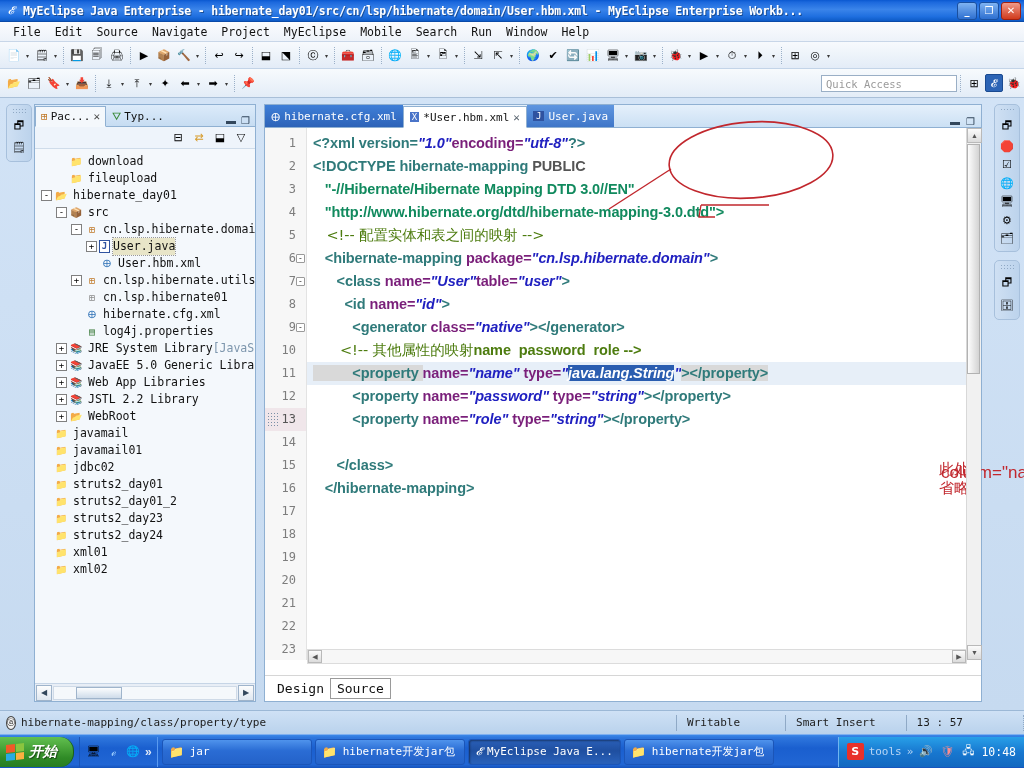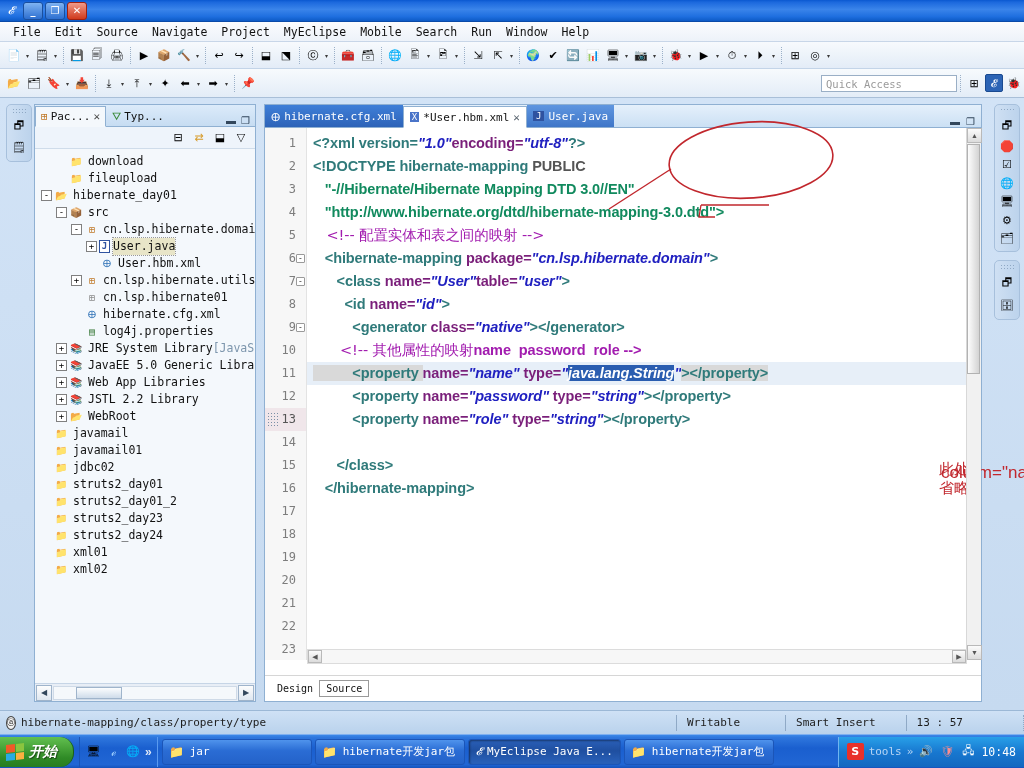--- a/index.html
+++ b/index.html
@@ -259,21 +259,21 @@
     height: 23px; line-height: 23px; white-space: pre;
     font-size: 14.5px; padding-left: 6px;
     font-weight: bold;
     letter-spacing: -0.1px;
   }
   .cl.cur { background: #e7eff8; }
   .tag    { color: #2f7a7a; }
   .attr   { color: #7a1f7a; }
   .val    { color: #2020c0; font-style: italic; }
   .pi     { color: #2f7a7a; }
-  .comment{ color: #a21caf; }
+  .comment{ color: #4d7c0f; }
   .cdoc   { color: #555; font-weight: bold; }
   .green  { color: #118a5e; }
   .sel-blue { background:#2a5db0; color:#fff; font-style:italic; }
   .sel-gray { background:#d9d9d9; }
   .zh { font-family: "DejaVu Sans", sans-serif; font-weight: normal; }
 
   .ed-vscroll {
     position: absolute; right: 0; top: 23px; width: 15px; height: 532px;
     background: #f1f1f1; border-left: 1px solid #d8d8d8;
   }
@@ -285,21 +285,21 @@
     background: #f1f1f1; border: 1px solid #dcdcdc; display:flex; align-items:center;
   }
   .ehs-btn { width:14px; height:13px; background:linear-gradient(to bottom,#fbfbfb,#dcdcdc); border:1px solid #b9b9b9; font-size:7px; display:flex;align-items:center;justify-content:center;color:#555;}
   .ehs-track { flex:1; height:13px; background:#f7f7f7;}
   .ed-bottabs {
     position: absolute; left: 0; bottom: 0; width: 716px; height: 26px;
     background: #fff; border-top: 1px solid #d6d6d6;
     display: flex; align-items: center; padding-left: 6px;
   }
   .btab {
-    font-size: 10px; padding: 2px 6px;
+    font-size: 13px; padding: 2px 6px;
     font-family: "DejaVu Sans Mono", monospace; color: #111;
   }
   .btab.active { border: 1px solid #9a9a9a; background: #fff; }
 
   
   .annot { position: absolute; left: 0; top: 0; width: 718px; height: 598px; pointer-events: none; }
   .annot-text {
     position: absolute; color: #c1272d;
     font-family: "DejaVu Sans", sans-serif;
   }
@@ -378,20 +378,21 @@
   }
   .tools-lbl { color:#b9d6f4; font-size:11px; font-family:"DejaVu Sans Mono", monospace;}
 </style>
 </head>
 <body>
 
 <div id="app">
 
   <div class="titlebar">
     <div class="title-ico">𝓔</div>
+    <div class="title-text">MyEclipse Java Enterprise - hibernate_day01/src/cn/lsp/hibernate/domain/User.hbm.xml - MyEclipse Enterprise Workb...</div>
     <div class="winbtns">
       <div class="winbtn min">_</div>
       <div class="winbtn max">❐</div>
       <div class="winbtn close">✕</div>
     </div>
   </div>
 
   <div class="menubar">
     <div class="menu-item">File</div>
     <div class="menu-item">Edit</div>

